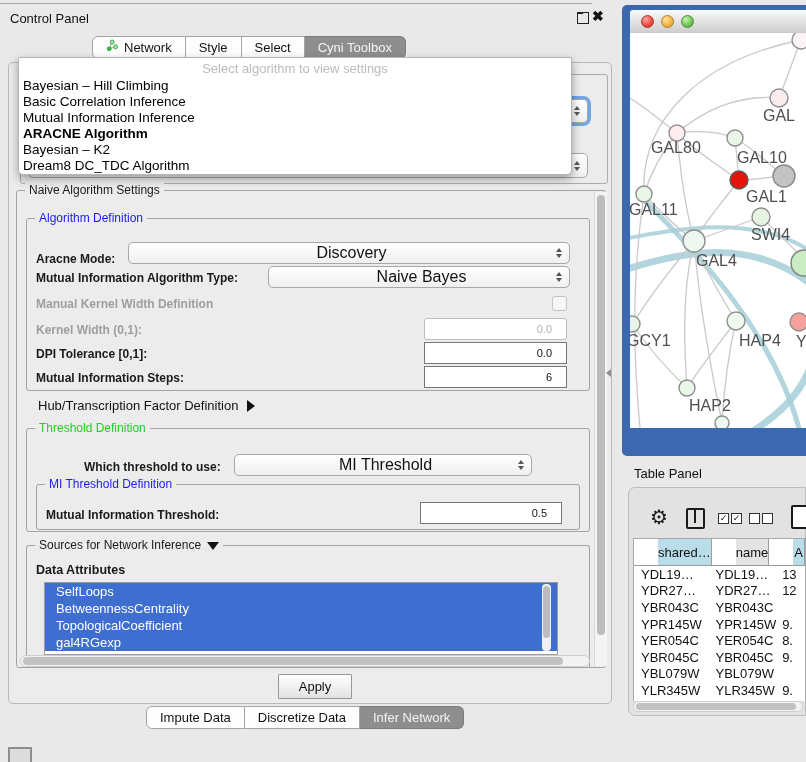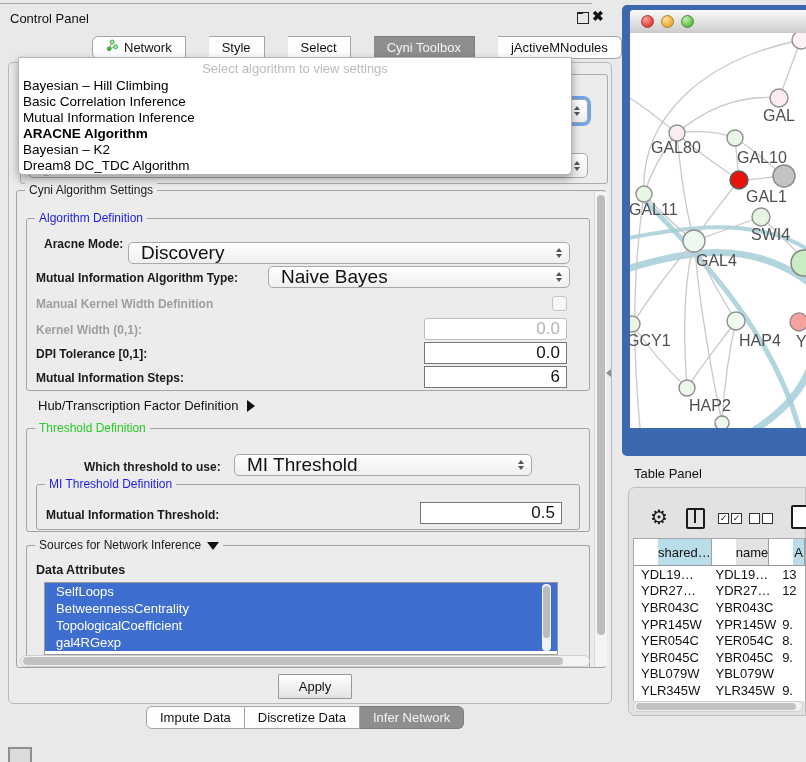--- a/index.html
+++ b/index.html
@@ -22,43 +22,43 @@
   .seg:last-child{border-radius:0 6px 6px 0;}
   .seg.sel{background:#8e8e8e;border-color:#7c7c7c;color:#f4f4f4;}
 
   
   .inset{position:absolute;left:8px;top:62px;width:602px;height:640px;background:#ececec;
          border:1px solid #b9b9b9;border-radius:5px;}
 
   
   .hidden-group{position:absolute;left:20px;top:74px;width:586px;height:108px;border:1px solid #ababab;border-radius:3px;}
   .combo{position:absolute;background:linear-gradient(#ffffff,#efefef);border:1px solid #a8a8a8;
-         border-radius:5px;font-size:19px;display:flex;align-items:center;padding-left:12px;box-sizing:border-box;color:#111;}
+         border-radius:5px;font-size:16px;display:flex;align-items:center;padding-left:5px;box-sizing:border-box;color:#111;justify-content:center;}
   .combo.focus{box-shadow:0 0 0 3px rgba(92,151,230,.85);}
   .combo .spin{position:absolute;right:7px;top:50%;transform:translateY(-50%);display:flex;flex-direction:column;gap:2px;}
   .tri-up{width:0;height:0;border-left:3.5px solid transparent;border-right:3.5px solid transparent;border-bottom:4.5px solid #555;}
   .tri-dn{width:0;height:0;border-left:3.5px solid transparent;border-right:3.5px solid transparent;border-top:4.5px solid #555;}
   .combo.ghost{color:#b5b5b5;}
 
   
   .popup{position:absolute;left:18px;top:57px;width:552px;height:116px;background:#fff;
          border:1px solid #b5b5b5;border-radius:0 0 5px 5px;box-shadow:0 4px 10px rgba(0,0,0,.35);z-index:50;}
   .popup-ph{text-align:center;color:#bcbcbc;font-size:13px;padding-top:3px;height:17px;}
   .popup-item{font-size:13.5px;line-height:16.1px;padding-left:4px;color:#000;white-space:nowrap;}
   .popup-item.b{font-weight:bold;}
 
   
   .fs{position:absolute;border:1px solid #a3a3a3;border-radius:3px;box-sizing:border-box;}
   .fs-title{position:absolute;top:-8px;left:8px;background:#ececec;padding:0 4px;font-size:12px;white-space:nowrap;}
   .blue{color:#1d1dee;} .green{color:#25cd25;}
 
   .lbl{position:absolute;font-size:12px;font-weight:bold;color:#1a1a1a;white-space:nowrap;}
   .lbl.dis{color:#9e9e9e;}
-  .tf{position:absolute;background:#fff;border:1px solid #777;box-sizing:border-box;font-size:17px;
-      display:flex;align-items:center;justify-content:flex-end;padding-right:6px;color:#111;}
+  .tf{position:absolute;background:#fff;border:1px solid #777;box-sizing:border-box;font-size:11px;
+      display:flex;align-items:center;justify-content:flex-end;padding-right:14px;color:#111;}
   .tf.dis{border-color:#bdbdbd;color:#b3b3b3;border-radius:3px;}
   .cb{position:absolute;width:13px;height:13px;border:1px solid #c4c4c4;border-radius:3px;background:#f7f7f7;}
 
   .hub-row{position:absolute;left:38px;top:398px;font-size:13px;color:#111;display:flex;align-items:center;gap:9px;}
   .tri-right{width:0;height:0;border-top:6px solid transparent;border-bottom:6px solid transparent;border-left:8px solid #111;}
   .tri-down-s{display:inline-block;width:0;height:0;border-left:6px solid transparent;border-right:6px solid transparent;border-top:8px solid #111;vertical-align:middle;margin-left:6px;}
 
   
   .attr-list{position:absolute;left:44px;top:582px;width:512px;height:71px;background:#fff;
              border:1px solid #9a9a9a;overflow:hidden;}
@@ -116,43 +116,40 @@
 </style>
 </head>
 <body>
 
 <div class="cp">
   <div class="cp-topline"></div>
   <div class="cp-title">Control Panel</div>
   <div class="win-float"></div>
   <div class="win-close">✖</div>
 
-  <div class="segbar" style="left:92px;top:36px;gap:23px;">
+  <div class="segbar" style="left:92px;top:36px;">
       <div class="seg">
         <span><svg width="13" height="13" viewBox="0 0 13 13">
             <line x1="3.2" y1="9.8" x2="6.2" y2="3" stroke="#9a9a9a" stroke-width="1"></line>
             <line x1="3.2" y1="9.8" x2="9.6" y2="7.8" stroke="#9a9a9a" stroke-width="1"></line>
             <circle cx="3.2" cy="9.8" r="2.4" fill="#3fae49"></circle>
             <circle cx="9.6" cy="7.8" r="2" fill="#a5e6a5" stroke="#3fae49"></circle>
             <circle cx="6.2" cy="3" r="2" fill="#a5e6a5" stroke="#3fae49"></circle>
           </svg></span>
         <span>Network</span>
       </div>
       <div class="seg">
         <span>Style</span>
       </div>
       <div class="seg">
         <span>Select</span>
       </div>
       <div class="seg sel">
         <span>Cyni Toolbox</span>
       </div>
-      <div class="seg">
-        <span>jActiveMNodules</span>
-      </div>
     </div>
 
   <div class="inset"></div>
 
   <div class="hidden-group"></div>
   <div class="combo focus" style="left:28px;top:99px;width:560px;height:24px;">
     <span class="spin">
         <span class="tri-up"></span>
         <span class="tri-dn"></span>
       </span>
@@ -171,27 +168,27 @@
         <div class="popup-item">Bayesian – Hill Climbing</div>
         <div class="popup-item">Basic Correlation Inference</div>
         <div class="popup-item">Mutual Information Inference</div>
         <div class="popup-item b">ARACNE Algorithm</div>
         <div class="popup-item">Bayesian – K2</div>
         <div class="popup-item">Dream8 DC_TDC Algorithm</div>
       </div>
   </div>
 
   <div class="fs" style="left:16px;top:190px;width:590px;height:478px;">
-    <span class="fs-title">Cyni Algorithm Settings</span>
+    <span class="fs-title">Naive Algorithm Settings</span>
   </div>
 
   <div class="fs" style="left:26px;top:218px;width:564px;height:173px;">
     <span class="fs-title blue">Algorithm Definition</span>
   </div>
-  <div class="lbl" style="left:36px;top:237px;margin-left:8px;">Aracne Mode:</div>
+  <div class="lbl" style="left:36px;top:252px;">Aracne Mode:</div>
   <div class="combo" style="left:128px;top:242px;width:442px;height:22px;">
     <span>Discovery</span>
     <span class="spin">
         <span class="tri-up"></span>
         <span class="tri-dn"></span>
       </span>
   </div>
   <div class="lbl" style="left:36px;top:271px;">Mutual Information Algorithm Type:</div>
   <div class="combo" style="left:268px;top:266px;width:302px;height:22px;">
     <span>Naive Bayes</span>

